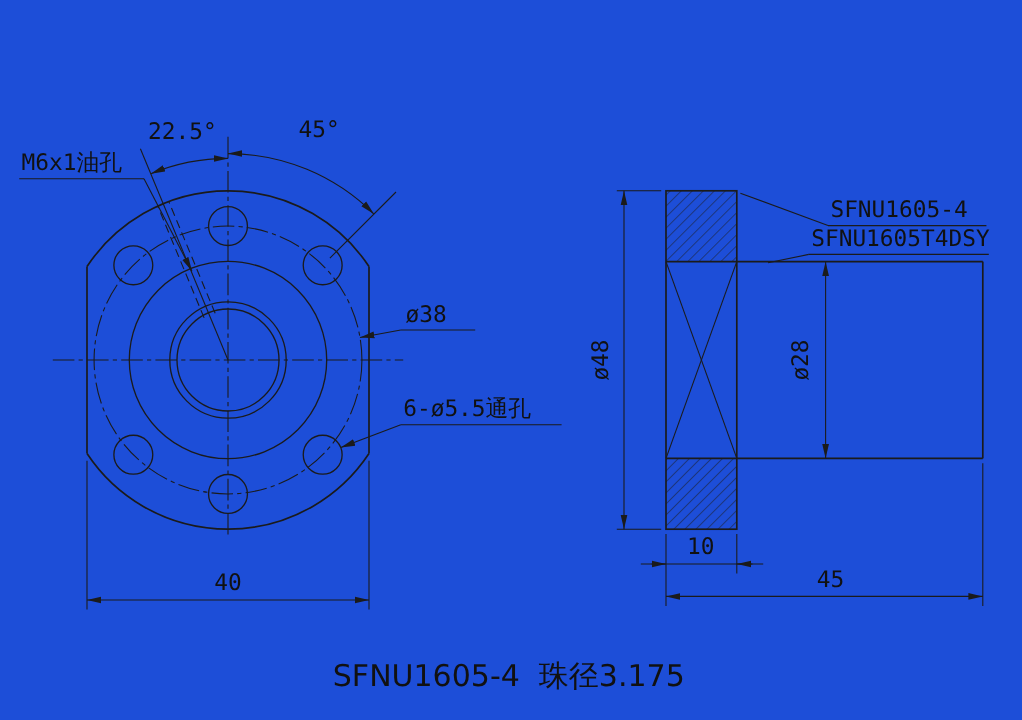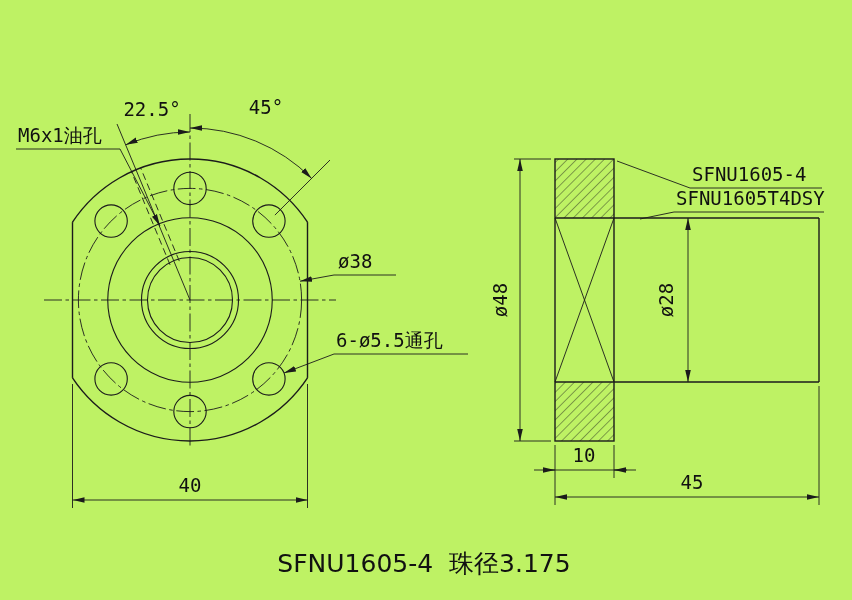--- a/index.html
+++ b/index.html
@@ -1,16 +1,16 @@
 <!DOCTYPE html>
 <html><head>
 <meta charset="utf-8">
 <style>
   html,body{margin:0;padding:0;background:#ffffff;}
-  .stage{position:relative;width:852px;height:600px;background:#bef264;overflow:hidden;}
+  .stage{position:relative;width:852px;height:600px;background:#1d4ed8;overflow:hidden;}
   svg{position:absolute;left:0;top:0;}
   .ol{stroke:#1b1b1b;stroke-width:1.4;fill:none;}
   .ml{stroke:#1b1b1b;stroke-width:1.1;fill:none;}
   .tl{stroke:#1b1b1b;stroke-width:0.9;fill:none;}
   .cl{stroke:#1b1b1b;stroke-width:0.9;fill:none;stroke-dasharray:18 3.5 3.5 3.5;}
   .dl{stroke:#1b1b1b;stroke-width:0.9;fill:none;stroke-dasharray:7 4;}
   text.t{font-family:"DejaVu Sans Mono","DejaVu Sans",monospace;font-size:19px;fill:#111;}
   text.cap{font-family:"DejaVu Sans","Liberation Sans",sans-serif;font-size:25px;fill:#111;}
 </style>
 </head>

